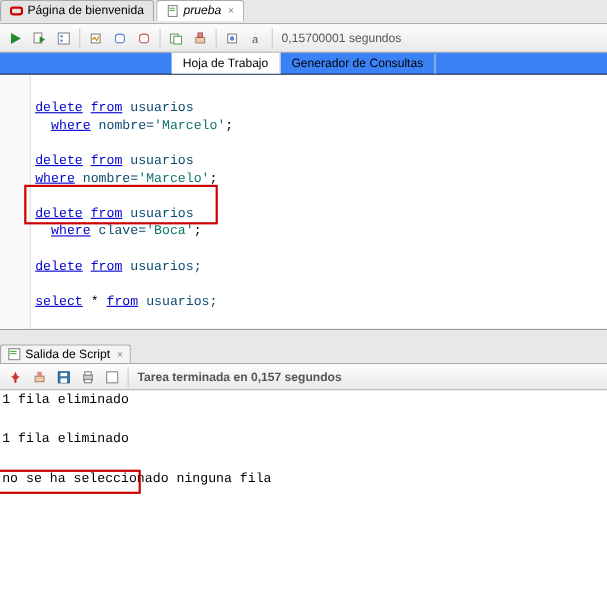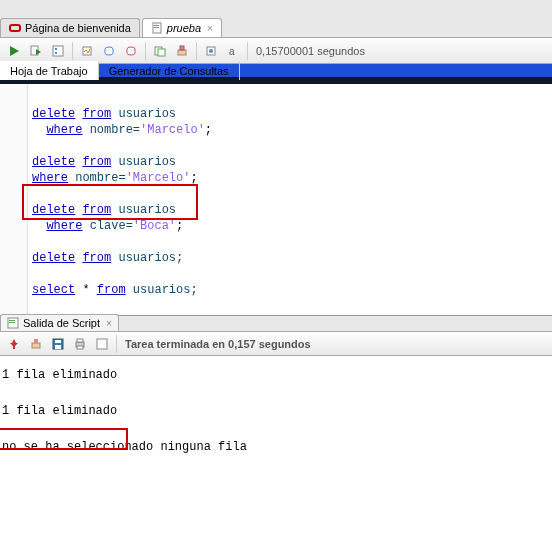--- a/index.html
+++ b/index.html
@@ -1,40 +1,40 @@
 <!DOCTYPE html>
 <html><head>
 <meta charset="utf-8">
 <style>
   * { margin: 0; padding: 0; box-sizing: border-box; }
   body { font-family: Tahoma, Arial, sans-serif; font-size: 11px; background: #f0f0f0; width: 552px; height: 546px; display: flex; flex-direction: column; overflow: hidden; }
-  .tabbar { display: flex; background: #e8e8e8; border-bottom: 1px solid #aaa; height: 38px; align-items: flex-end; }
+  .tabbar { display: flex; background: #e8e8e8; border-bottom: 1px solid #aaa; height: 22px; align-items: flex-start; }
   .tab { display: flex; align-items: center; padding: 3px 8px; background: #ffffff; border: 1px solid #aaa; border-bottom: none; border-radius: 3px 3px 0 0; margin-right: 2px; font-size: 11px; cursor: pointer; }
   .tab.inactive { background: #e4e4e4; }
   .tab .ico { width: 12px; height: 12px; display: inline-flex; align-items: center; justify-content: center; margin-right: 4px; }
   .tab .close { margin-left: 6px; color: #888; font-size: 10px; }
   .toolbar { display: flex; align-items: center; background: linear-gradient(#fdfdfd,#e9e9e9); border-bottom: 1px solid #aaa; height: 26px; padding: 0 4px; gap: 2px; }
   .tbtn { width: 20px; height: 20px; display: inline-flex; align-items: center; justify-content: center; border: 1px solid transparent; border-radius: 2px; cursor: pointer; }
   .tsep { width: 1px; height: 18px; background: #ccc; margin: 0 2px; }
   .status-text { color: #555; font-size: 11px; margin-left: 4px; }
-  .subtabs { display: flex; background: #1d4ed8; border-bottom: 7px solid #0f172a; height: 20px; align-items: center; }
+  .subtabs { display: flex; background: #3b82f6; border-bottom: 1px solid #0f172a; height: 20px; align-items: center; justify-content: center; }
   .subtab { padding: 3px 10px; font-size: 11px; cursor: pointer; border-right: 1px solid #ccc; }
   .subtab.active { background: #fff; border-top: 1px solid #fff; }
   .editor { flex: 0 0 232px; background: #fff; display: flex; border-bottom: 1px solid #999; overflow: hidden; }
   .gutter { width: 28px; background: #fafafa; border-right: 1px solid #e0e0e0; }
   .code { flex: 1; padding: 6px 4px; font-family: "Courier New", monospace; font-size: 12px; line-height: 16px; white-space: pre; color: #000; position: relative; }
   .kw { color: #0000cc; text-decoration: underline; }
-  .str { color: #8b5cf6; }
+  .str { color: #0f766e; }
   .ident { color: #0c4a6e; }
   .highlight-box { border: 2px solid #cc0000; position: absolute; pointer-events: none; }
-  .output-tabbar { display: flex; background: #e8e8e8; border-bottom: 1px solid #aaa; height: 16px; align-items: flex-end; }
+  .output-tabbar { display: flex; background: #e8e8e8; border-bottom: 1px solid #aaa; height: 31px; align-items: flex-end; }
   .output-tab { display: flex; align-items: center; padding: 2px 6px; background: #f4f4f4; border: 1px solid #aaa; border-bottom: none; border-radius: 3px 3px 0 0; font-size: 11px; }
   .output-tab .close { margin-left: 6px; color: #888; font-size: 10px; cursor: pointer; }
   .output-toolbar { display: flex; align-items: center; background: linear-gradient(#fdfdfd,#e9e9e9); border-bottom: 1px solid #aaa; height: 24px; padding: 0 4px; gap: 2px; font-weight: bold; }
-  .output { flex: 1; background: #fff; font-family: "Courier New", monospace; font-size: 12px; line-height: 16px; padding: 11px 2px; position: relative; overflow: hidden; }
+  .output { flex: 1; background: #fff; font-family: "Courier New", monospace; font-size: 12px; line-height: 16px; padding: 0 2px; position: relative; overflow: hidden; }
   .output-line { margin-bottom: 20px; }
   .out-highlight { border: 2px solid #cc0000; position: absolute; pointer-events: none; }
   svg { display: block; }
 </style>
 </head>
 <body>
 
 <div class="tabbar">
   <div class="tab inactive">
     <span class="ico">

